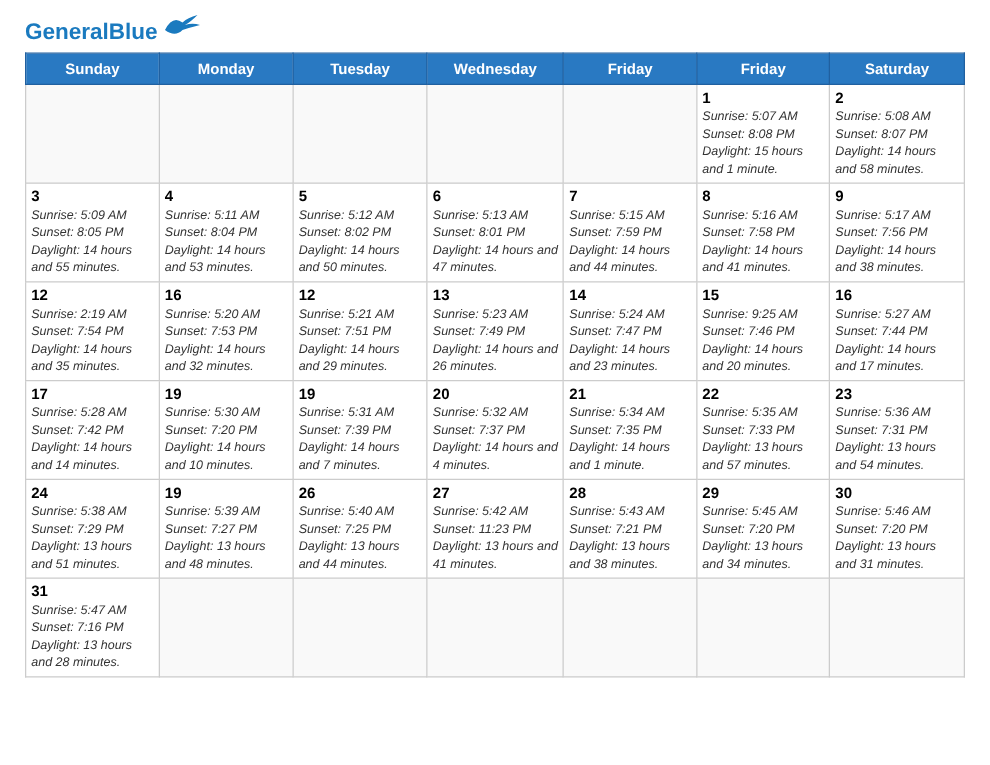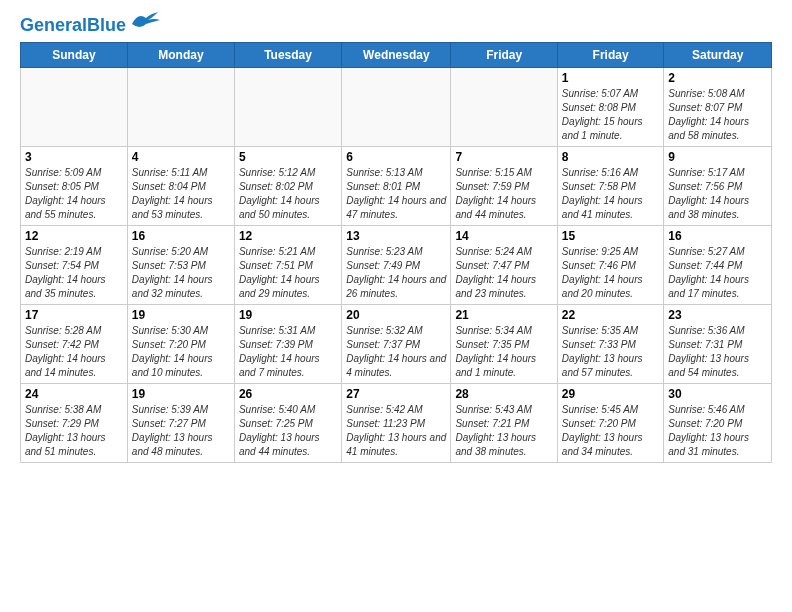--- a/index.html
+++ b/index.html
@@ -299,14 +299,28 @@
 Sunset: 7:20 PM
 Daylight: 13 hours and 34 minutes.</div>
         </td>
         <td>
           <div class="day-number">30</div>
           <div class="day-info">Sunrise: 5:46 AM
 Sunset: 7:20 PM
 Daylight: 13 hours and 31 minutes.</div>
         </td>
       </tr>
+      <tr>
+        <td>
+          <div class="day-number">31</div>
+          <div class="day-info">Sunrise: 5:47 AM
+Sunset: 7:16 PM
+Daylight: 13 hours and 28 minutes.</div>
+        </td>
+        <td class="empty-cell"></td>
+        <td class="empty-cell"></td>
+        <td class="empty-cell"></td>
+        <td class="empty-cell"></td>
+        <td class="empty-cell"></td>
+        <td class="empty-cell"></td>
+      </tr>
     </tbody>
 </table>
 
 </body></html>

